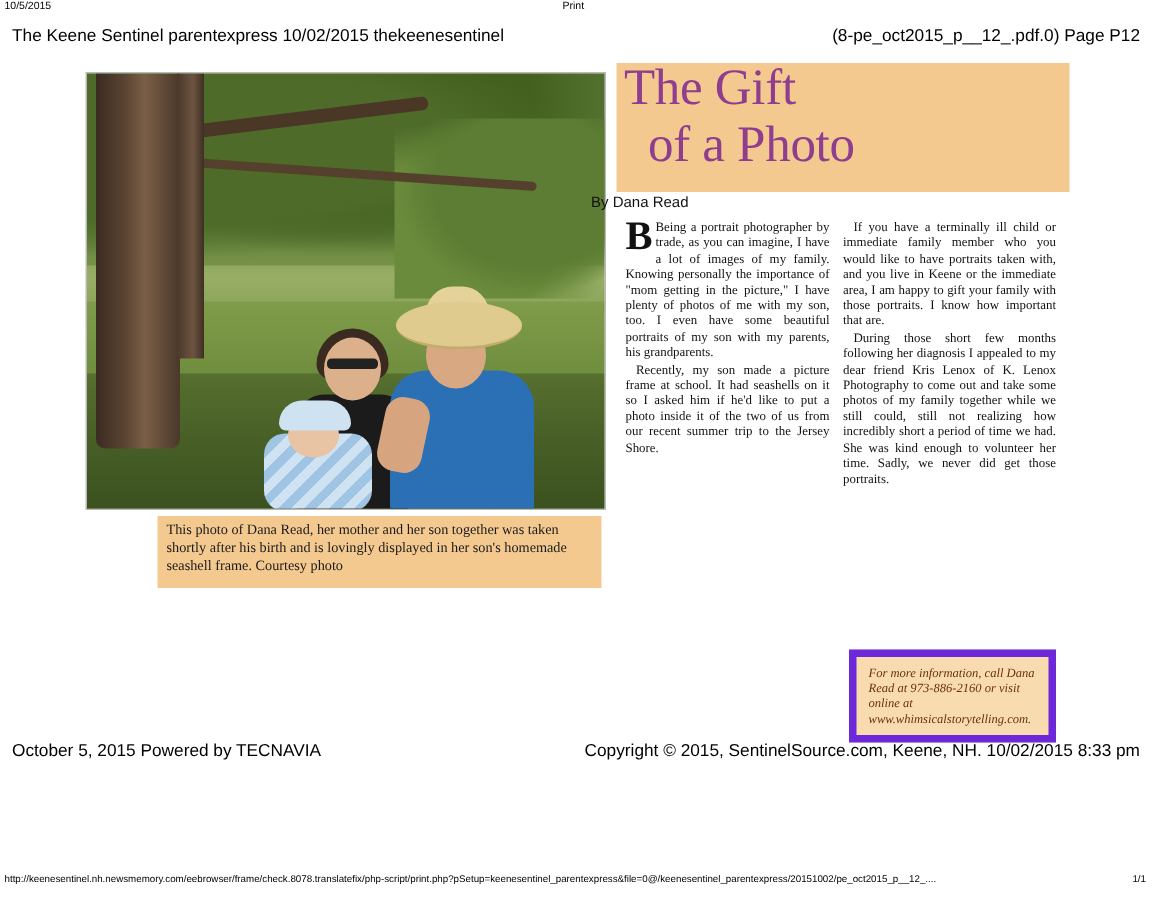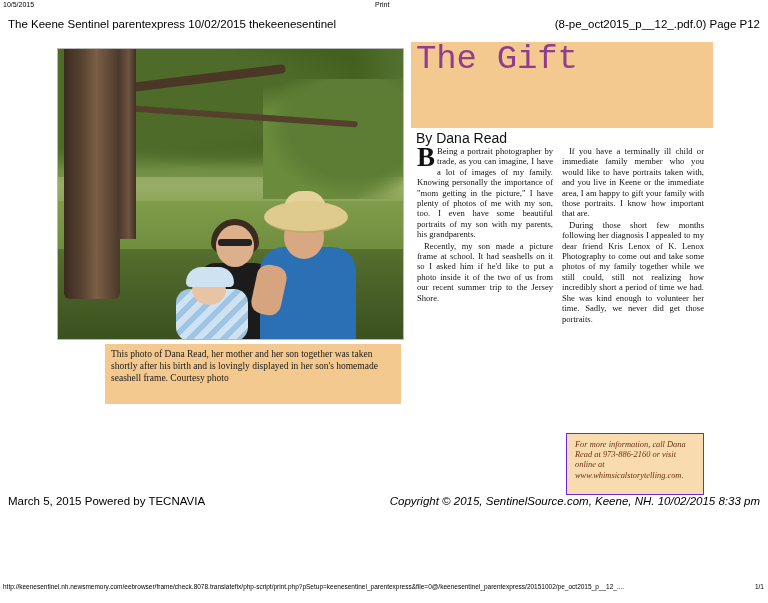--- a/index.html
+++ b/index.html
@@ -262,53 +262,53 @@
   .caption {
     position: absolute;
     left: 105px;
     top: 332px;
     width: 296px;
     background: #f3c98f;
     font-family: "Liberation Serif", serif;
     font-size: 9.5px;
     line-height: 12px;
     color: #1a1a1a;
-    padding: 4px 6px 20px 6px;
+    padding: 4px 6px 8px 6px;
     box-sizing: border-box;
   }
   
   .headline-band {
     position: absolute;
     left: 411px;
     top: 30px;
     width: 302px;
     height: 86px;
     background: #f3c98f;
   }
   .headline {
     position: absolute;
     left: 416px;
     top: 28px;
     width: 310px;
-    font-family: Liberation Mono, monospace;
+    font-family: Liberation Serif, serif;
     font-size: 34px;
     line-height: 38px;
     color: #8e3d8f;
     letter-spacing: -0.2px;
   }
   .headline .l2 {
     display: block;
     padding-left: 16px;
   }
   .byline {
     position: absolute;
-    left: 416px;
+    left: 394px;
     top: 118px;
     font-family: "Liberation Sans", sans-serif;
-    font-size: 14px;
+    font-size: 10px;
     color: #111;
   }
   
   .col {
     position: absolute;
     font-family: "Liberation Serif", serif;
     font-size: 8.6px;
     line-height: 10.4px;
     color: #111;
     text-align: justify;
@@ -340,41 +340,41 @@
     color: #111;
   }
   
   .infobox {
     position: absolute;
     left: 566px;
     top: 421px;
     width: 138px;
     height: 62px;
     background: #f8dcb0;
-    border: 1px solid #6d28d9;
+    border: 5px solid #6d28d9;
     box-sizing: border-box;
     padding: 6px 8px;
     font-family: "Liberation Serif", serif;
     font-style: italic;
     font-size: 8.4px;
     line-height: 10.2px;
     color: #6b2f12;
   }
   
   .doc-foot {
     position: absolute;
     left: 8px;
     top: 483px;
     width: 752px;
     font-family: "Liberation Sans", sans-serif;
     font-size: 11.5px;
     color: #000;
   }
   .doc-foot .left { position: absolute; left: 0; top: 0; }
-  .doc-foot .right { position: absolute; right: 0; top: 0; white-space: nowrap; font-style: italic; }
+  .doc-foot .right { position: absolute; right: 0; top: 0; white-space: nowrap; }
   
   .print-footer {
     position: absolute;
     left: 0;
     top: 583px;
     width: 768px;
     font-family: "Liberation Sans", sans-serif;
     font-size: 6.5px;
     color: #000;
   }
@@ -438,37 +438,38 @@
           <div class="baby-hat"></div>
         </div>
       </div>
     </div>
 
     <div class="caption">This photo of Dana Read, her mother and her son together was taken shortly after his birth and is lovingly displayed in her son's homemade seashell frame. Courtesy photo</div>
 
     <div class="headline-band"></div>
     <div class="headline">
       <span class="l1">The Gift</span>
+      <span class="l2">of a Photo</span>
     </div>
     <div class="byline">By Dana Read</div>
 
     <div class="col col-left">
       <p class="first"><span class="dropcap">B</span><span>Being a portrait photographer by trade, as you can imagine, I have a lot of images of my family. Knowing personally the importance of "mom getting in the picture," I have plenty of photos of me with my son, too. I even have some beautiful portraits of my son with my parents, his grandparents.</span></p>
       <p>Recently, my son made a picture frame at school. It had seashells on it so I asked him if he'd like to put a photo inside it of the two of us from our recent summer trip to the Jersey Shore.</p>
     </div>
 
     <div class="col col-right">
       <p>If you have a terminally ill child or immediate family member who you would like to have portraits taken with, and you live in Keene or the immediate area, I am happy to gift your family with those portraits. I know how important that are.</p>
       <p>During those short few months following her diagnosis I appealed to my dear friend Kris Lenox of K. Lenox Photography to come out and take some photos of my family together while we still could, still not realizing how incredibly short a period of time we had. She was kind enough to volunteer her time. Sadly, we never did get those portraits.</p>
     </div>
 
     <div class="infobox">For more information, call Dana Read at 973-886-2160 or visit online at www.whimsicalstorytelling.com.</div>
 
     <div class="doc-foot">
-      <span class="left">March 5, 2015 Powered by TECNAVIA</span>
+      <span class="left">October 5, 2015 Powered by TECNAVIA</span>
       <span class="right">Copyright © 2015, SentinelSource.com, Keene, NH. 10/02/2015 8:33 pm</span>
     </div>
 
   </div>
 
   <div class="print-footer">
     <span class="pf-url">http://keenesentinel.nh.newsmemory.com/eebrowser/frame/check.8078.translatefix/php-script/print.php?pSetup=keenesentinel_parentexpress&amp;file=0@/keenesentinel_parentexpress/20151002/pe_oct2015_p__12_....</span>
     <span class="pf-page">1/1</span>
   </div>
 

